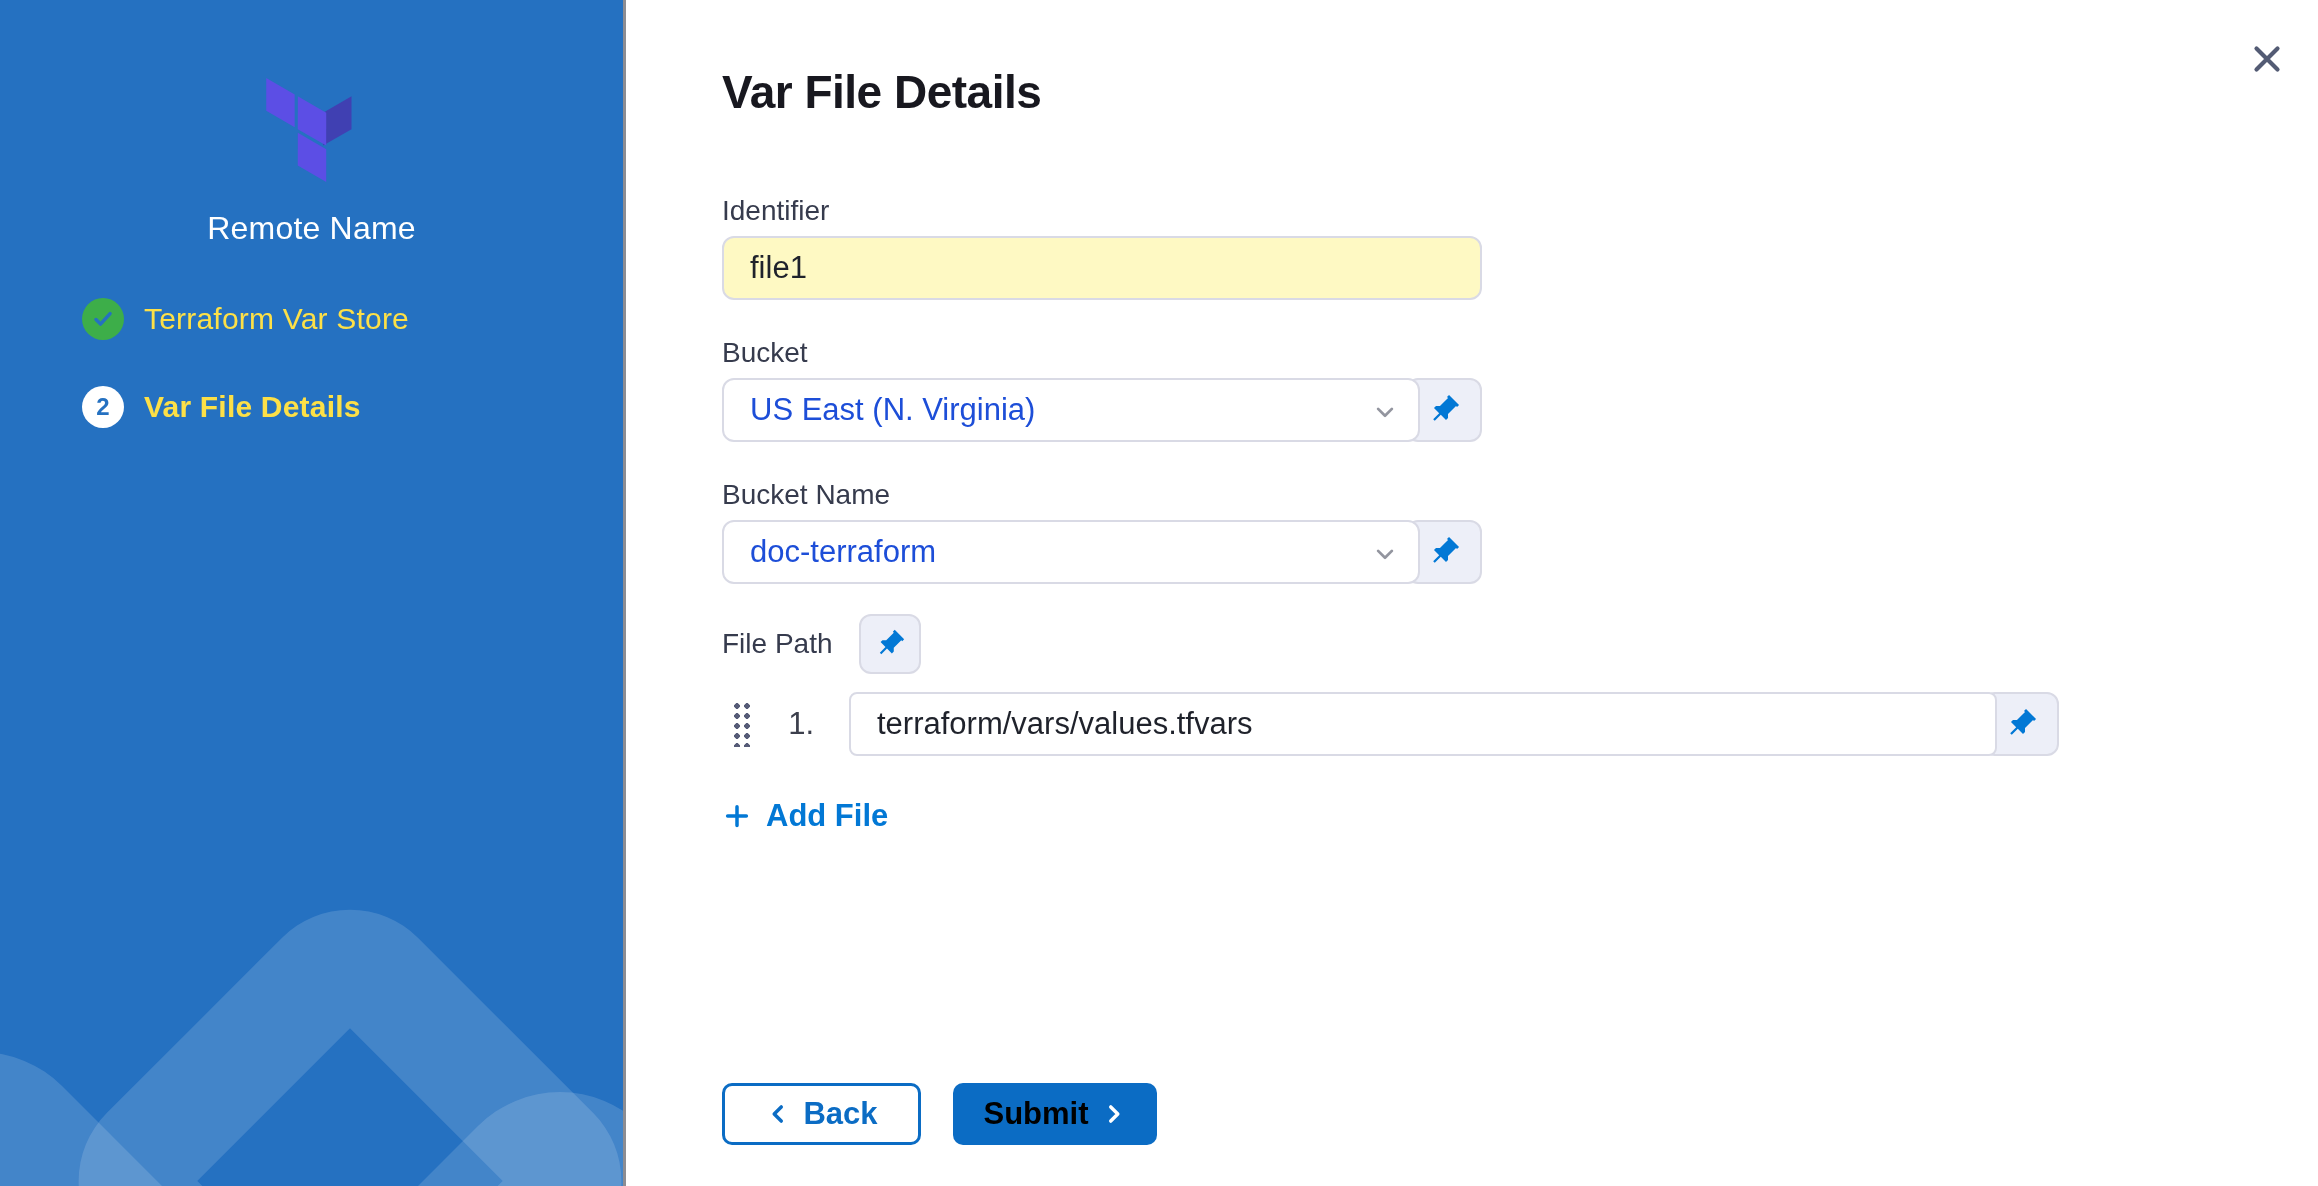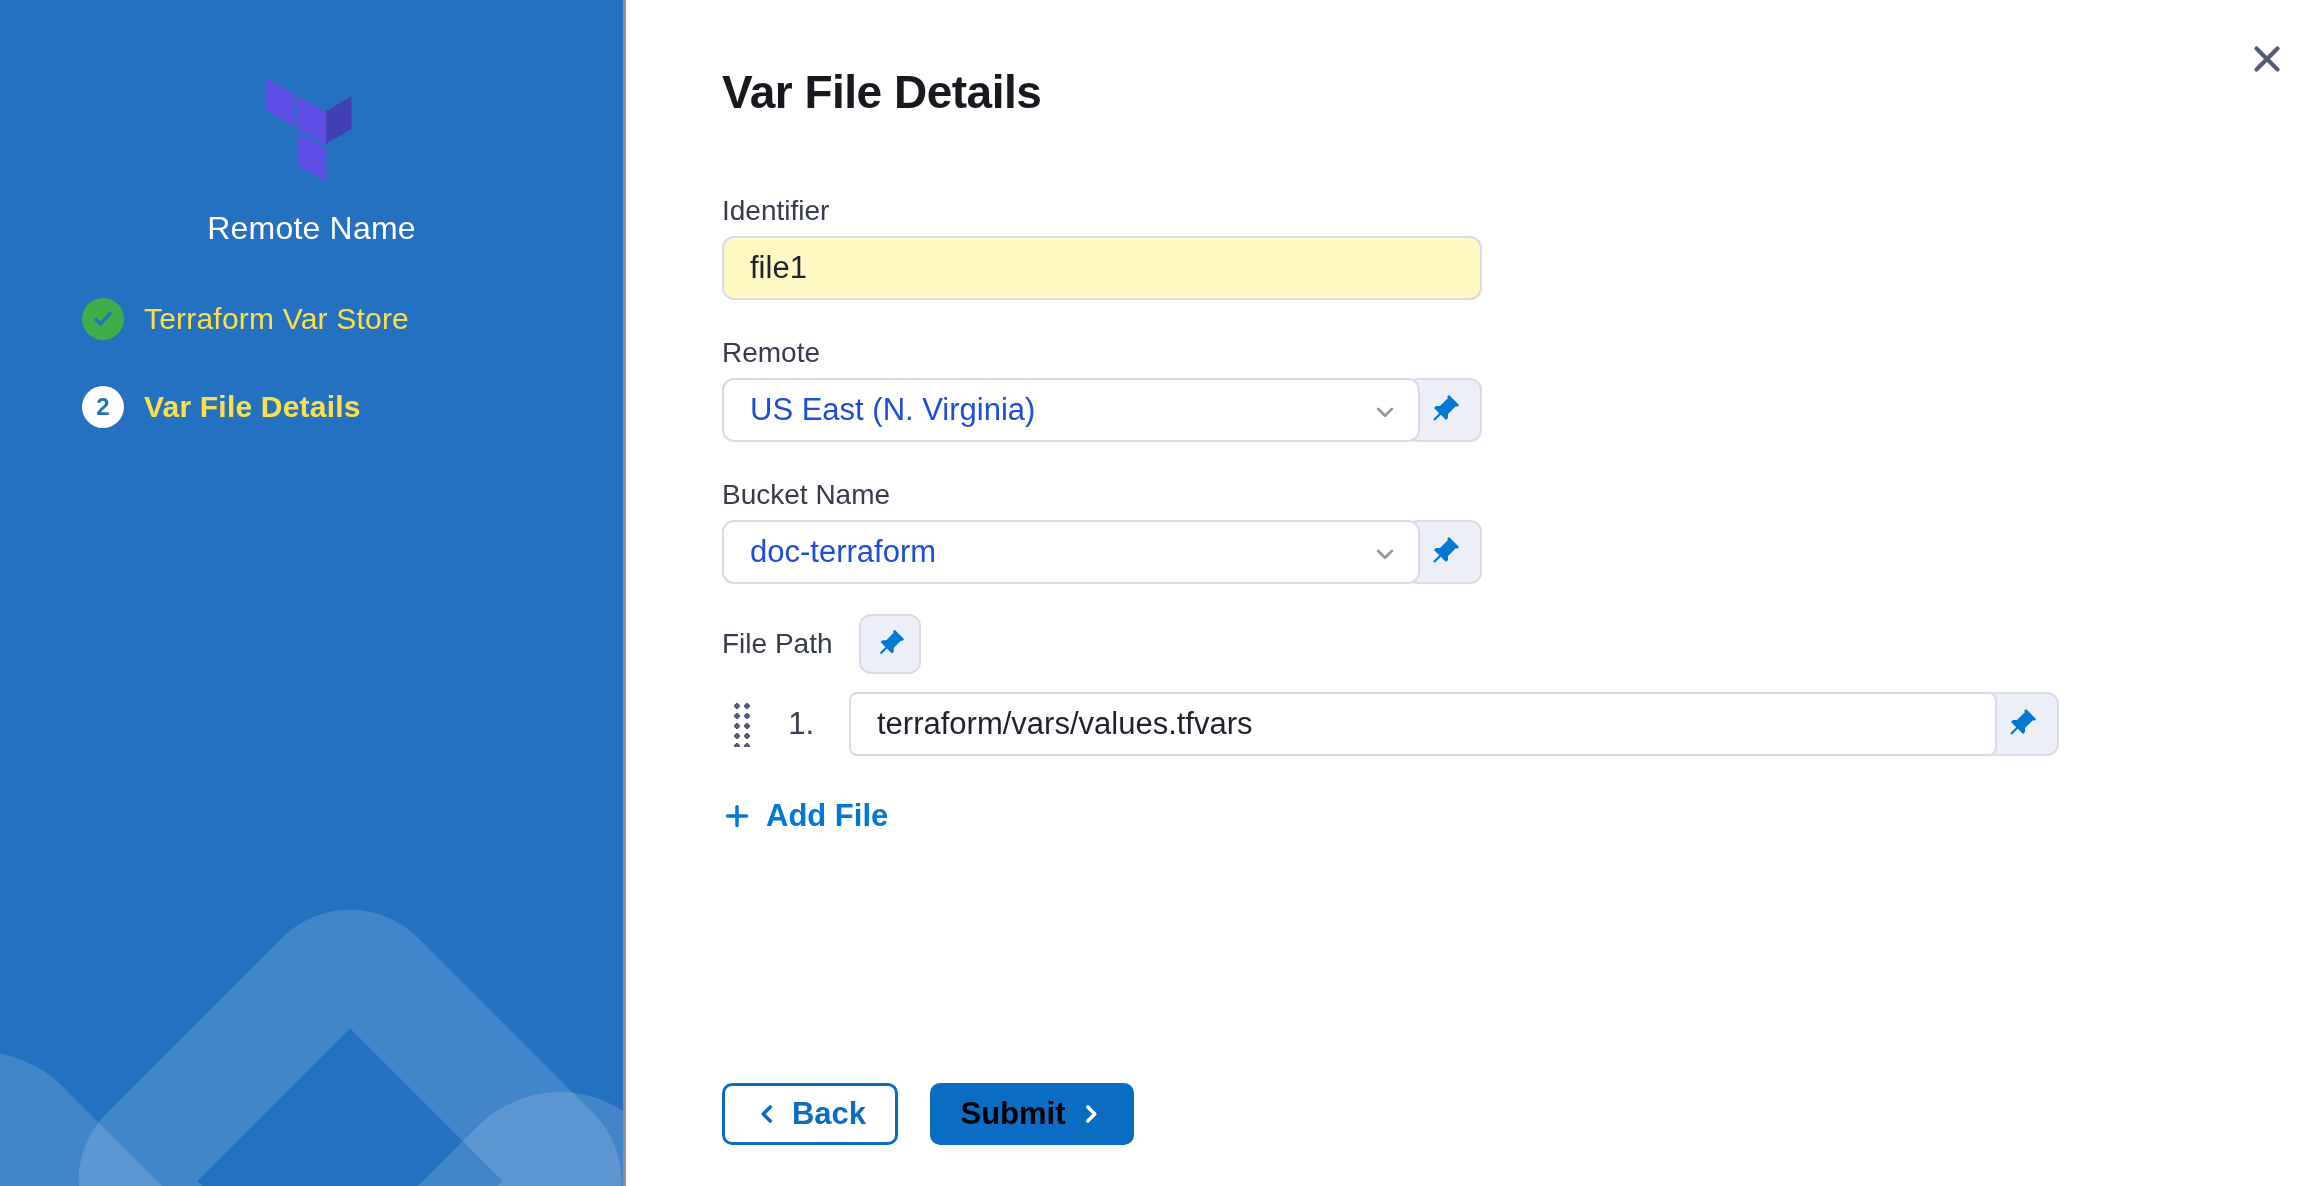--- a/index.html
+++ b/index.html
@@ -68,21 +68,21 @@
                 border-radius:8px; background:#fff; padding:0 26px; font-size:31px; color:#1f222b;
                 font-family:inherit; outline:none; }
 
   .addfile { margin-top:42px; display:flex; align-items:center; gap:14px; background:none;
              border:none; cursor:pointer; color:#0278d5; font-size:31px; font-weight:700;
              font-family:inherit; }
 
   .actions { position:absolute; left:96px; top:1083px; display:flex; gap:32px; }
   .btn { display:flex; align-items:center; justify-content:center; gap:12px; height:62px;
          border-radius:10px; font-size:31px; font-weight:700; font-family:inherit; cursor:pointer; }
-  .btn.back { width:176px; background:#fff; border:3px solid #0b6cc4; color:#0b6cc4; }
+  .btn.back { width:199px; background:#fff; border:3px solid #0b6cc4; color:#0b6cc4; }
   .btn.submit { width:204px; background:#0b6cc4; border:none; color:#000000; }
 </style>
 </head>
 <body>
 
 <div class="modal">
 
   <aside class="sidebar">
     <div class="watermark">
       <div class="ring ring1"></div>
@@ -122,21 +122,21 @@
       <svg width="42" height="42" viewBox="0 0 24 24">
         <path d="M6 6l12 12M18 6L6 18" stroke="#535b74" stroke-width="2.4" stroke-linecap="round"></path>
       </svg>
     </button>
 
     <h1>Var File Details</h1>
 
     <div class="field-label">Identifier</div>
     <input class="text-input" type="text" value="file1" style="">
 
-    <div class="field-label tight">Remote</div>
+    <div class="field-label tight">Bucket</div>
     <div class="pingroup">
       <div class="selectbox">
         <span class="sel-value">US East (N. Virginia)</span>
         <svg class="chev" width="30" height="30" viewBox="0 0 24 24">
           <path d="M6.5 9.5l5.5 5.5 5.5-5.5" fill="none" stroke="#93959f" stroke-width="2.2" stroke-linecap="round" stroke-linejoin="round"></path>
         </svg>
       </div>
       <button class="pin-btn">
         <svg width="34" height="34" viewBox="0 0 24 24">
           <g transform="rotate(45 12 12)">

